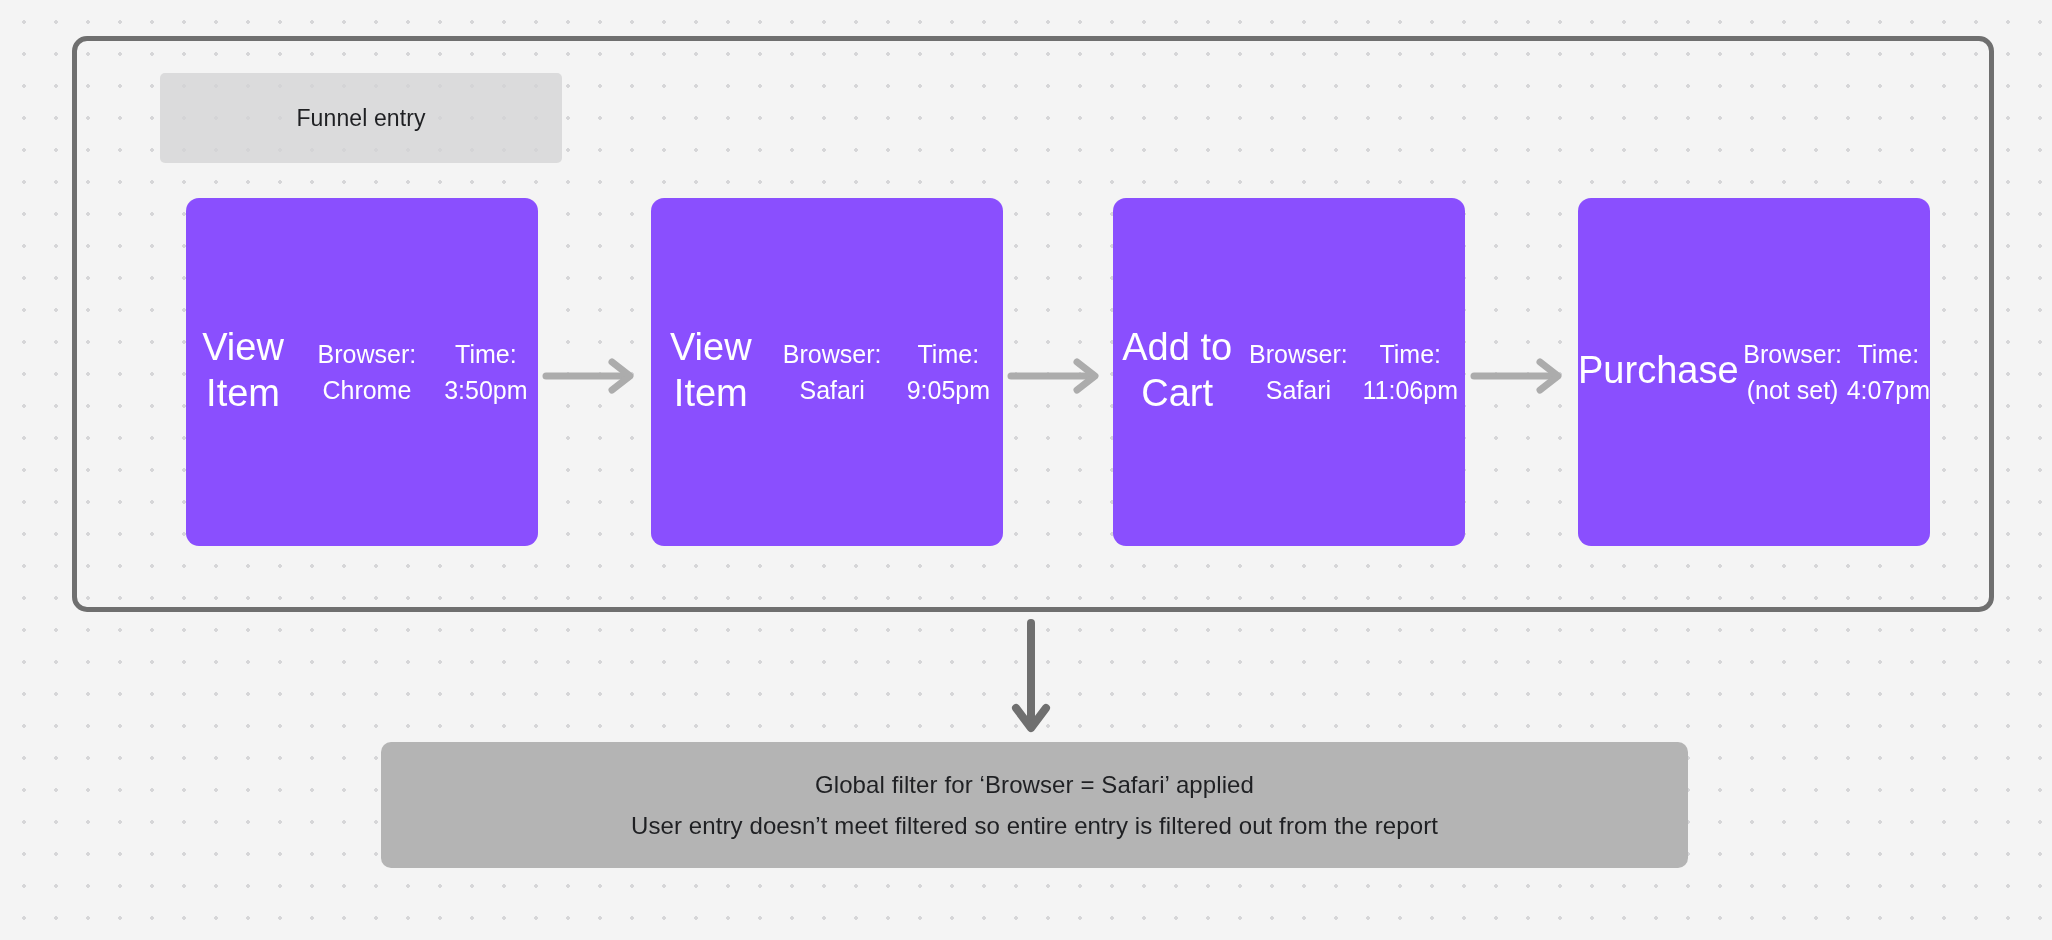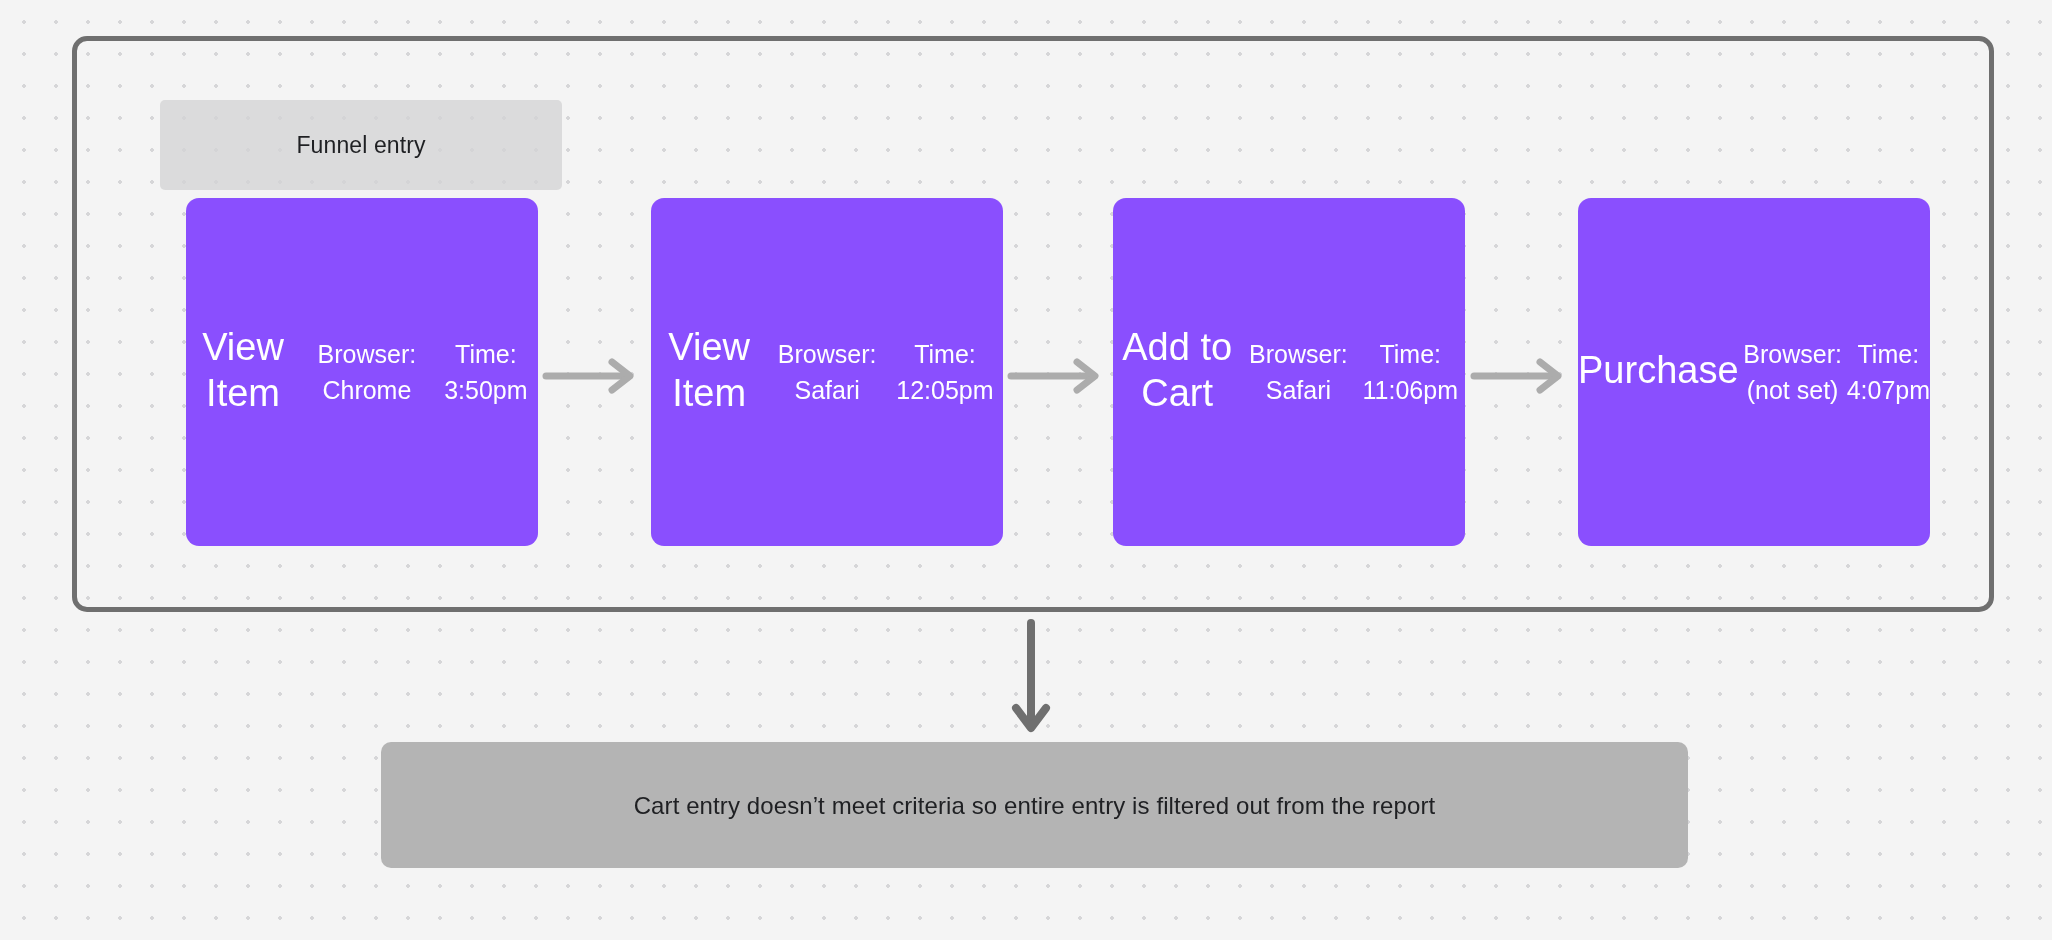--- a/index.html
+++ b/index.html
@@ -43,21 +43,20 @@
     position: absolute;
     left: 160px;
     top: 73px;
     width: 402px;
     height: 90px;
     border-radius: 5px;
     background: rgba(211, 211, 213, 0.78);
     display: flex;
     align-items: center;
     justify-content: center;
-    margin-top: 27px;
   }
   #funnel-entry-label .label-text {
     font-size: 23px;
     color: #1f2023;
     letter-spacing: 0.1px;
   }
 
   
   .step-card {
     position: absolute;
@@ -154,21 +153,21 @@
       <g stroke="#acacac" stroke-width="7" fill="none" stroke-linecap="round" stroke-linejoin="round">
         <line x1="4" y1="18" x2="84" y2="18"></line>
         <polyline points="70,4 88,18 70,32"></polyline>
       </g>
     </svg>
   </div>
 
   <div class="step-card" id="step-card-1">
     <div class="step-title">View Item</div>
     <div class="step-detail">Browser: Safari</div>
-    <div class="step-detail">Time: 12:05pm</div>
+    <div class="step-detail">Time: 9:05pm</div>
   </div>
 
   <div class="h-arrow" id="h-arrow-1">
     <svg width="96" height="36" viewBox="0 0 96 36" xmlns="http://www.w3.org/2000/svg">
       <g stroke="#acacac" stroke-width="7" fill="none" stroke-linecap="round" stroke-linejoin="round">
         <line x1="4" y1="18" x2="84" y2="18"></line>
         <polyline points="70,4 88,18 70,32"></polyline>
       </g>
     </svg>
   </div>
@@ -197,16 +196,17 @@
   <div id="down-arrow">
     <svg width="40" height="118" viewBox="0 0 40 118" xmlns="http://www.w3.org/2000/svg">
       <g stroke="#6f6f6f" stroke-width="8" fill="none" stroke-linecap="round" stroke-linejoin="round">
         <line x1="20" y1="5" x2="20" y2="106"></line>
         <polyline points="5,90 20,110 35,90"></polyline>
       </g>
     </svg>
   </div>
 
   <div id="filter-note">
-    <div class="note-line">Cart entry doesn’t meet criteria so entire entry is filtered out from the report</div>
+    <div class="note-line">Global filter for ‘Browser = Safari’ applied</div>
+    <div class="note-line">User entry doesn’t meet filtered so entire entry is filtered out from the report</div>
   </div>
 
 </div>
 
 </body></html>

